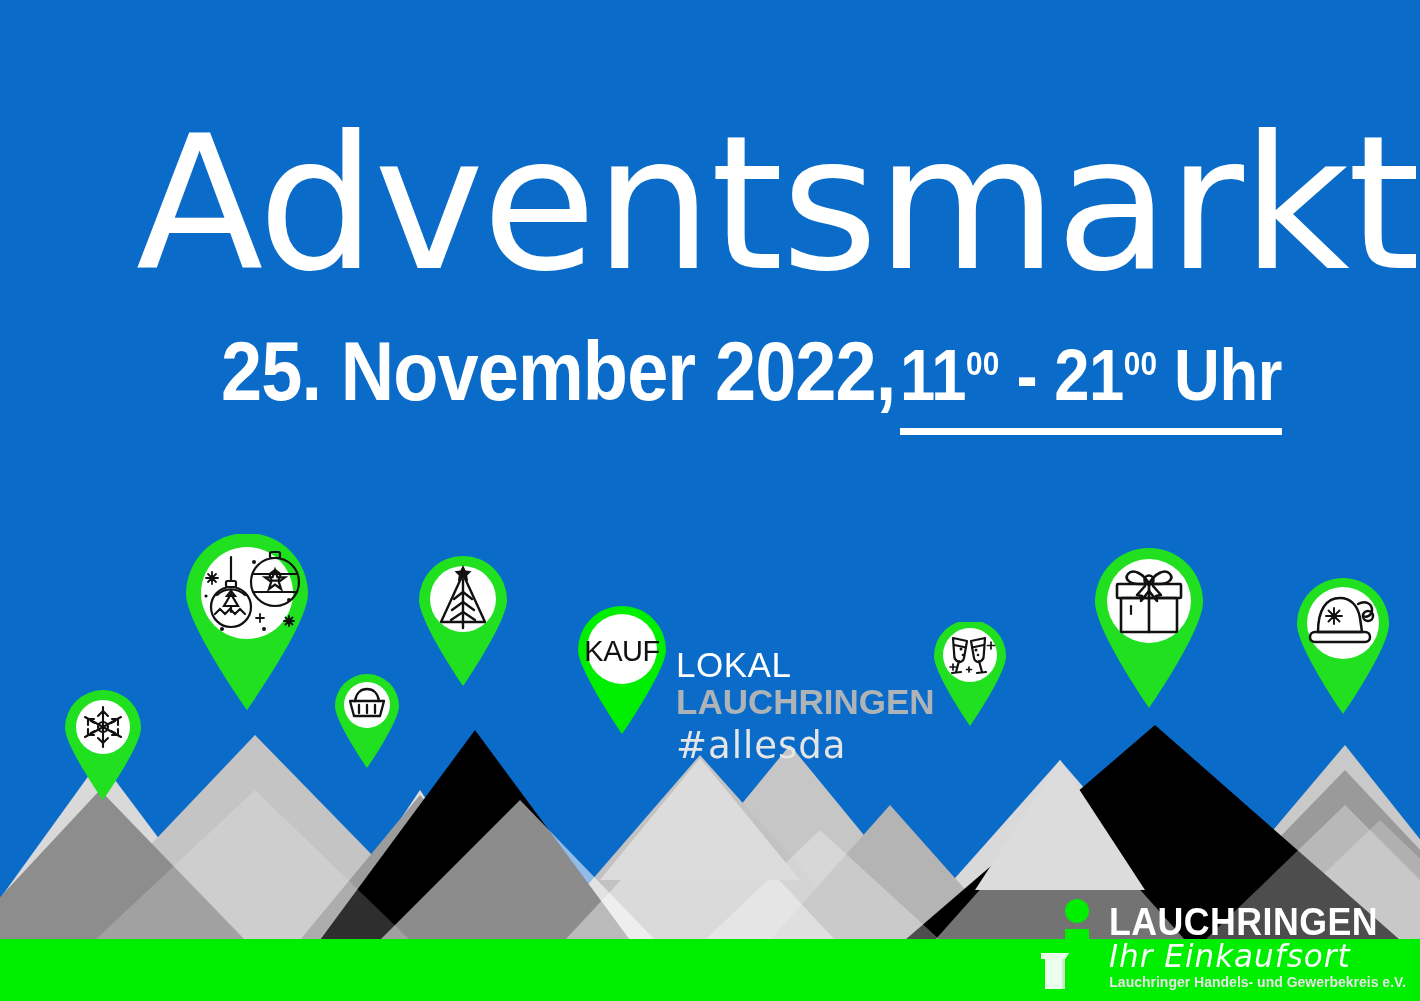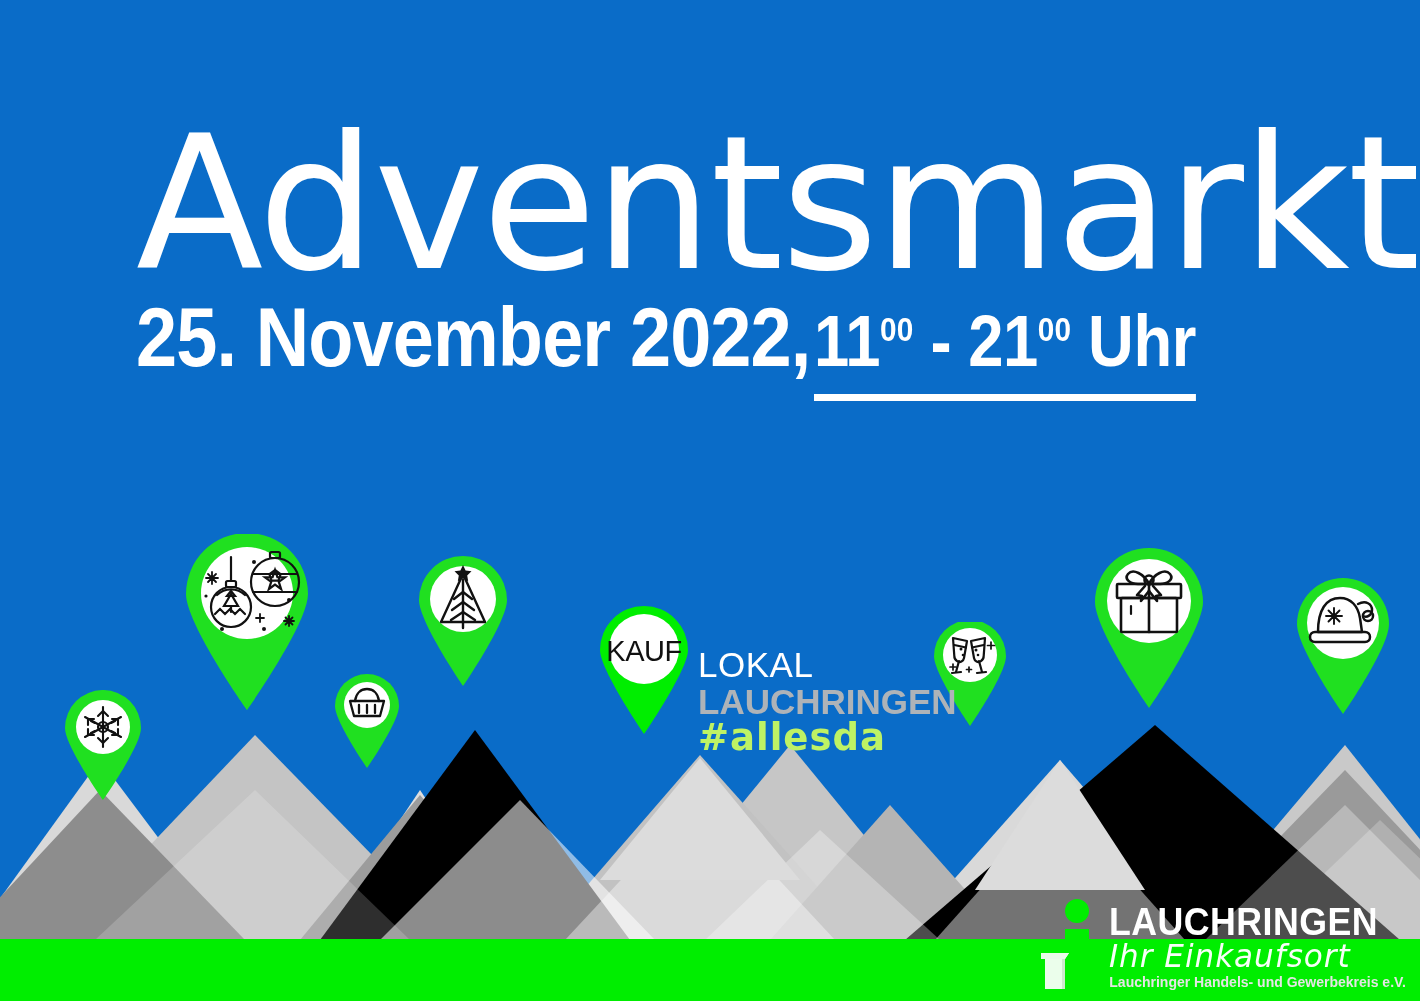--- a/index.html
+++ b/index.html
@@ -39,24 +39,26 @@
   #title {
     font-size: 186px;
     line-height: 0.92;
     font-weight: 400;
     letter-spacing: -2px;
     color: #ffffff;
     white-space: nowrap;
     font-family: "DejaVu Sans", sans-serif;
   }
   #subline {
+    margin-top: 34px;
     white-space: nowrap;
     display: flex;
     align-items: baseline;
     font-family: "Liberation Sans", sans-serif;
+    justify-content: center;
   }
   #date-part {
     font-size: 84px;
     font-weight: 700;
     letter-spacing: -1px;
     color: #ffffff;
     transform: scaleX(0.88);
     transform-origin: left bottom;
   }
   #time-part {
@@ -79,21 +81,21 @@
   
   .pin {
     position: absolute;
     z-index: 6;
   }
   .pin svg { display: block; }
 
   
   #kauflokal {
     position: absolute;
-    left: 592px;
+    left: 570px;
     top: 606px;
     z-index: 7;
     display: flex;
     align-items: flex-start;
   }
   #kauf-pin {
     position: relative;
     width: 104px;
     height: 128px;
     flex: none;
@@ -127,24 +129,24 @@
   }
   #kl-ort {
     font-size: 35px;
     font-weight: 700;
     color: #aeb3b8;
     letter-spacing: 0px;
     margin-top: 2px;
   }
   #kl-hash {
     font-size: 37px;
-    font-weight: 700;
-    color: #bef264;
+    font-weight: 400;
+    color: #e5e5e5;
     letter-spacing: 1px;
-    margin-top: 0;
+    margin-top: 8px;
     font-family: "DejaVu Sans", sans-serif;
   }
 
   
   #green-band {
     position: absolute;
     left: 0;
     bottom: 0;
     width: 1420px;
     height: 62px;

